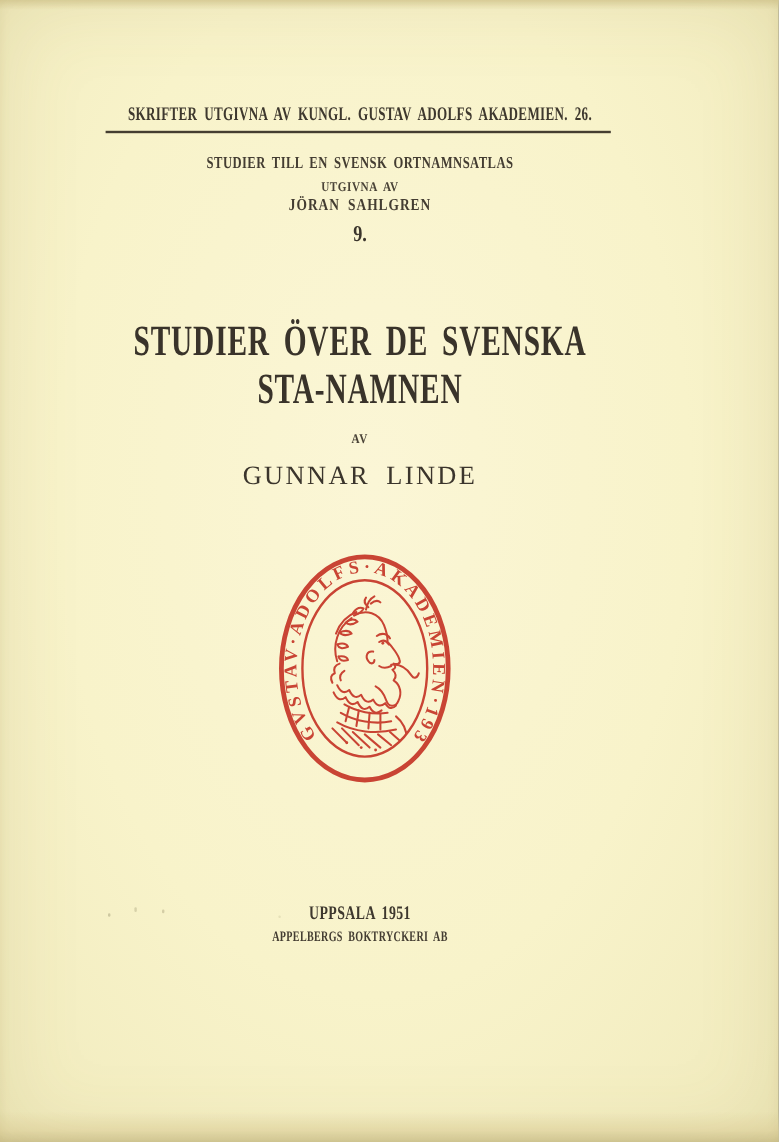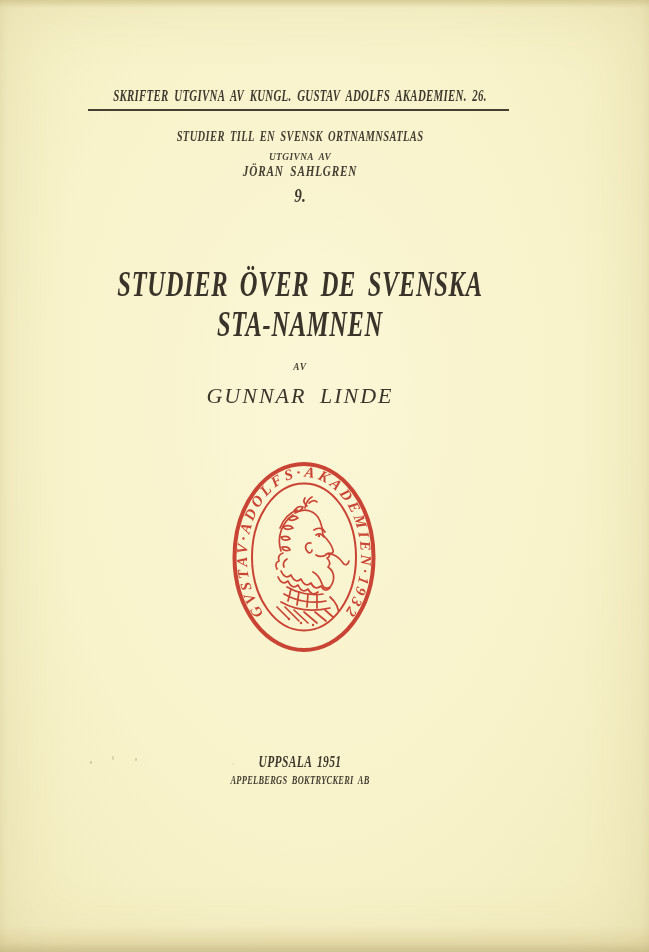--- a/index.html
+++ b/index.html
@@ -4,21 +4,20 @@
 <style>
   html,body{margin:0;padding:0;background:#777;}
   .page{
     position:relative;
     width:649px;height:952px;
     margin:0;
     background:radial-gradient(ellipse at 48% 42%, #fbf6d6 0%, #f8f3ca 55%, #f0eabc 100%);
     overflow:hidden;
     font-family:"Liberation Serif","DejaVu Serif",serif;
     color:#3b352c;
-    font-style:italic;
   }
   .page::after{
     content:"";position:absolute;inset:0;pointer-events:none;
     box-shadow:inset 0 0 70px rgba(150,128,55,.14), inset 0 0 10px rgba(150,128,55,.12);
   }
   .edge-top{position:absolute;top:0;left:0;right:0;height:8px;
     background:linear-gradient(#e2d8a6, rgba(226,216,166,0));}
   .edge-bottom{position:absolute;bottom:0;left:0;right:0;height:26px;
     background:linear-gradient(rgba(233,223,174,0), #e9dfae 60%, #d8ce9d 100%);}
   .line{

